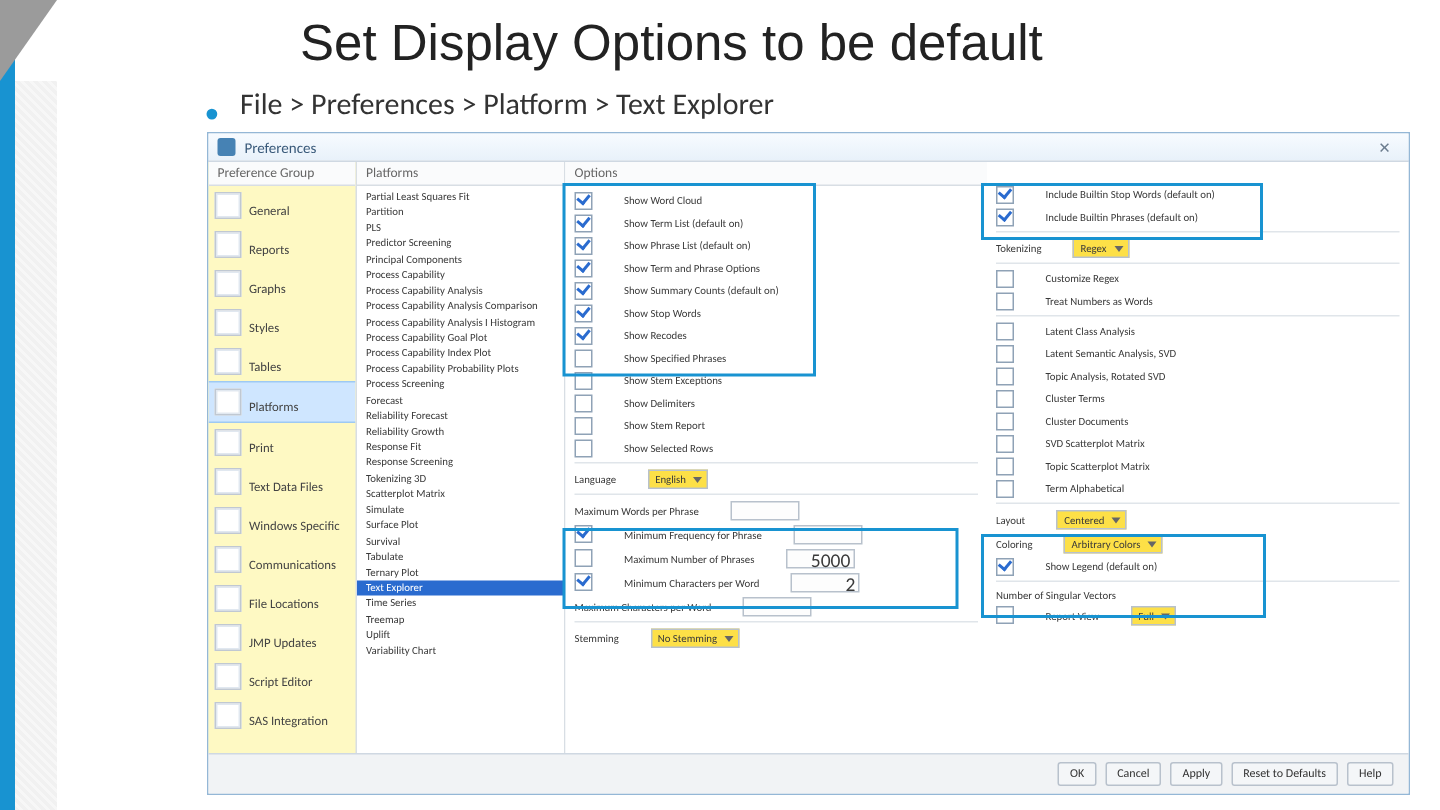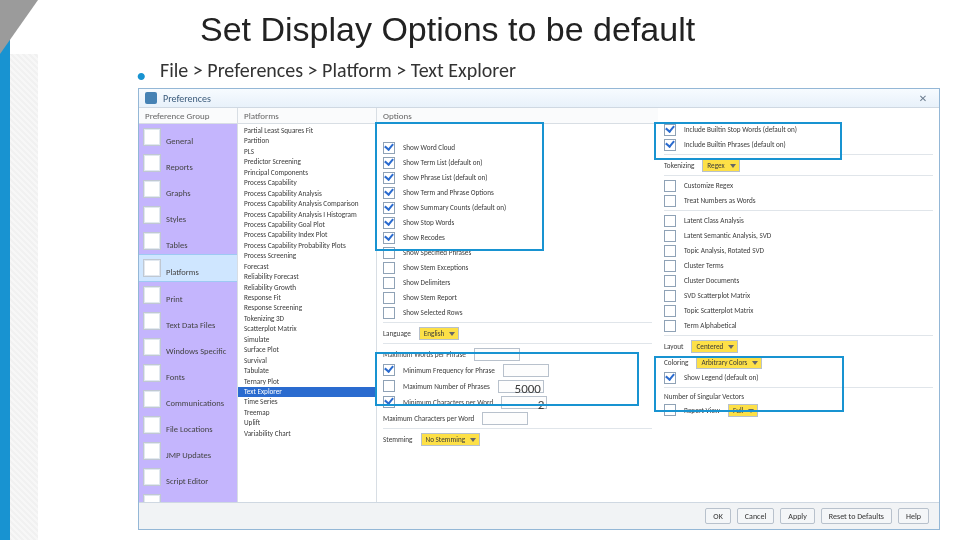--- a/index.html
+++ b/index.html
@@ -12,33 +12,33 @@
 .bul{position:absolute;left:136px;top:60px;font-size:30px;color:#1893d1;font-family:"Calibri Light"}
 .subtitle{position:absolute;left:160px;top:58px;font-size:20px;color:#333}
 .dlg{position:absolute;left:138px;top:88px;width:800px;height:440px;border:1px solid #94b7d6;background:#f5f7f8;font-size:9px;color:#333}
 .dlg .titlebar{height:18px;background:linear-gradient(#f7fbff,#e8f1fa);display:flex;align-items:center;padding:0 6px;border-bottom:1px solid #cfd8e2;font-size:10px;color:#3a5a7a}
 .dlg .titlebar .t-icon{width:12px;height:12px;background:#4682b4;margin-right:6px;border-radius:2px}
 .dlg .titlebar .spacer{flex:1}
 .dlg .titlebar .win-btn{width:20px;text-align:center;color:#6b7c8e;font-size:10px}
 .dlg .body{display:flex;height:394px}
 .col{border-right:1px solid #d8dee4}
 .col-head{font-size:9px;color:#666;padding:2px 6px;border-bottom:1px solid #d8dee4;background:#fafbfc}
-.sidebar{width:98px;background:#c4b5fd;overflow:hidden}
+.sidebar{width:98px;background:#fef9c3;overflow:hidden}
 .sb-item{display:flex;align-items:flex-end;padding:4px 4px;gap:5px;font-size:8.5px;color:#444}
 .sb-item .ico{width:16px;height:16px;border:1px solid #c0c8d2;background:#fff;box-shadow:inset 0 0 0 1px #e1e8f0}
 .sb-item.sel{background:#cfe6ff;border-top:1px solid #9ec9f3;border-bottom:1px solid #9ec9f3}
 .platforms{width:138px;background:#fff;overflow:hidden}
 .pf-list{padding:2px 0;line-height:1.45}
 .pf-item{padding:0 6px;font-size:7.2px;color:#3a3a3a;white-space:nowrap}
 .pf-item.sel{background:#2a6bcf;color:#fff}
 .platforms .reset-wrap{padding:4px}
 .btn{display:inline-block;background:#f4f6f8;border:1px solid #b8c1cc;padding:2px 7px;font-size:8px;color:#333;border-radius:2px}
 .options{flex:1;background:#fff;display:flex}
 .opt-col{flex:1;padding:2px 6px}
-.opt-row{display:flex;align-items:center;gap:8px;font-size:7.2px;color:#3a3a3a;padding:1.5px 0;position:relative}
+.opt-row{display:flex;align-items:center;gap:21px;font-size:7.2px;color:#3a3a3a;padding:1.5px 0;position:relative}
 .cb{width:10px;height:10px;border:1px solid #8fa2b6;background:#fff;position:relative;flex:0 0 auto}
 .cb.ck::after{content:"";position:absolute;left:1.5px;top:-1px;width:4px;height:6px;border-right:2px solid #2a6bcf;border-bottom:2px solid #2a6bcf;transform:rotate(40deg)}
 .sep{height:0;border-top:1px solid #e0e5ea;margin:2px 0}
 .sel-box{border:1px solid #b8c1cc;background:#fde047;padding:1px 14px 1px 4px;font-size:7.2px;position:relative}
 .sel-box::after{content:"";position:absolute;right:3px;top:4px;width:0;height:0;border-left:3px solid transparent;border-right:3px solid transparent;border-top:4px solid #666}
 .num{border:1px solid #b8c1cc;background:#fdfdfd;width:40px;height:11px;font-size:13px;text-align:right;padding:0 2px}
 .call{position:absolute;border:2px solid #1893d1;background:transparent;pointer-events:none}
 .footer{height:26px;border-top:1px solid #cfd8e2;display:flex;justify-content:flex-end;align-items:center;gap:6px;padding:0 10px;background:#f1f3f5}
 </style>
 </head>
@@ -95,24 +95,20 @@
               <span class="ico"></span>
               <span>Print</span>
             </div>
             <div class="sb-item">
               <span class="ico"></span>
               <span>Text Data Files</span>
             </div>
             <div class="sb-item">
               <span class="ico"></span>
               <span>Windows Specific</span>
-            </div>
-            <div class="sb-item">
-              <span class="ico"></span>
-              <span>Fonts</span>
             </div>
             <div class="sb-item">
               <span class="ico"></span>
               <span>Communications</span>
             </div>
             <div class="sb-item">
               <span class="ico"></span>
               <span>File Locations</span>
             </div>
             <div class="sb-item">
@@ -161,21 +157,21 @@
             <div class="pf-item sel">Text Explorer</div>
             <div class="pf-item">Time Series</div>
             <div class="pf-item">Treemap</div>
             <div class="pf-item">Uplift</div>
             <div class="pf-item">Variability Chart</div>
           </div>
     </div>
 
     <div class="options">
       <div class="opt-col" style="position:relative" id="opt-left">
-        <div class="col-head" style="margin:-2px -6px 16px -6px">Options</div>
+        <div class="col-head" style="margin:-2px -6px 2px -6px">Options</div>
         <div id="left-checks">
               <div class="opt-row">
                 <span class="cb ck"></span>
                 <span>Show Word Cloud</span>
               </div>
               <div class="opt-row">
                 <span class="cb ck"></span>
                 <span>Show Term List (default on)</span>
               </div>
               <div class="opt-row">

